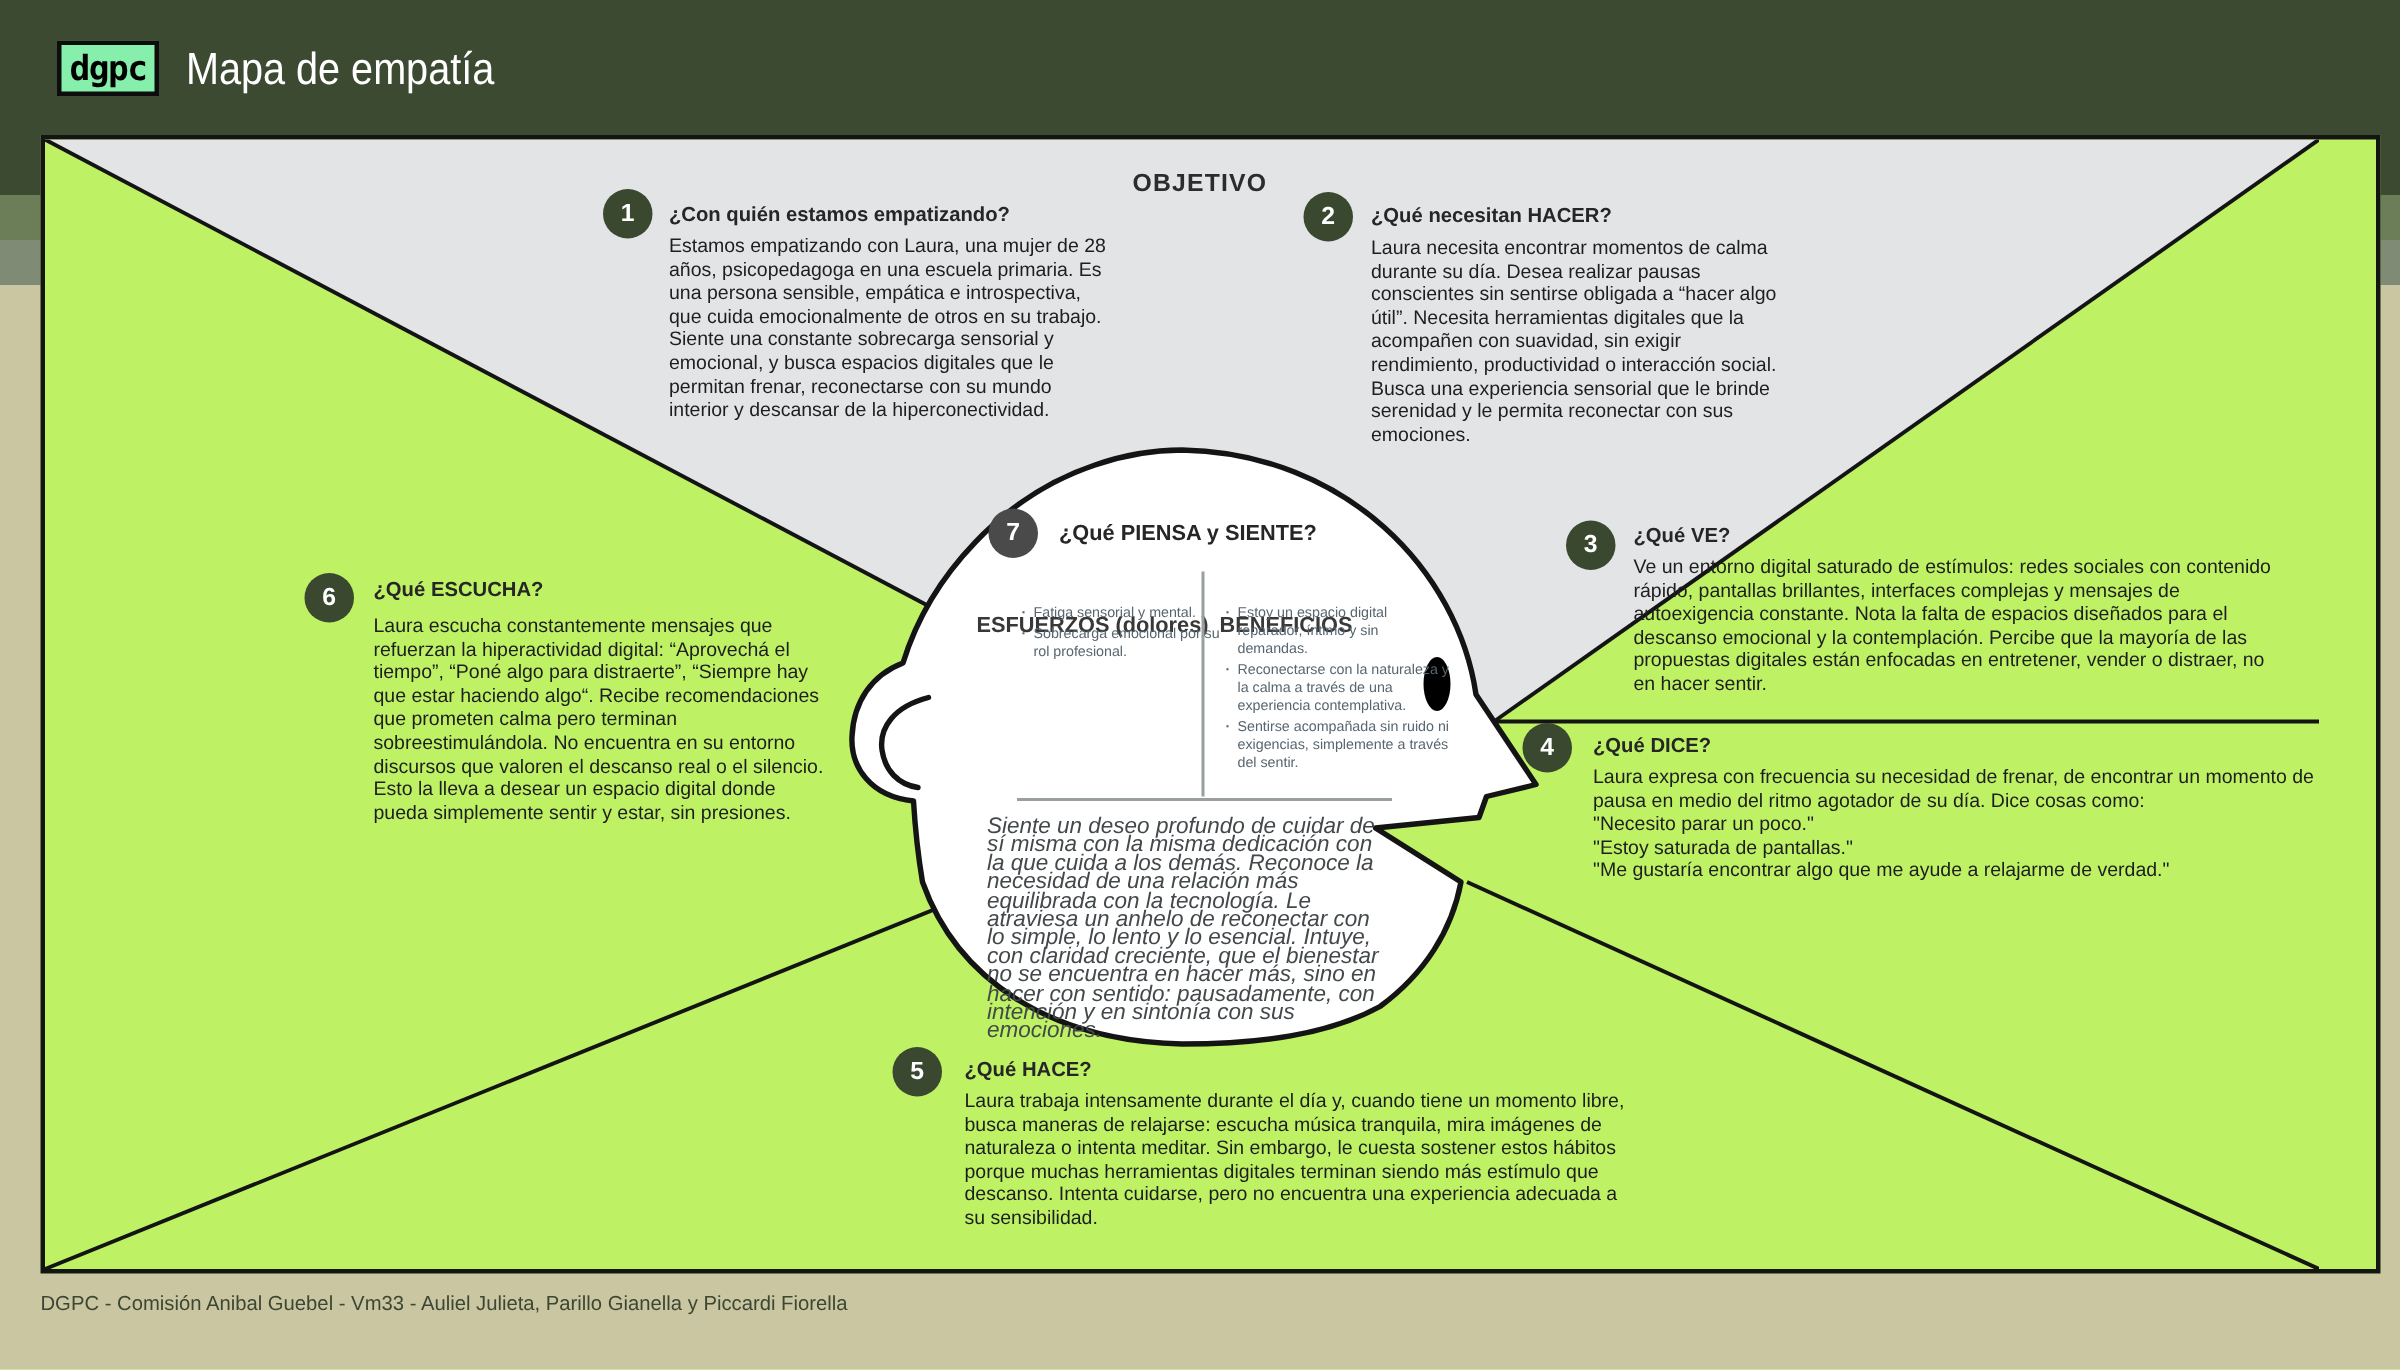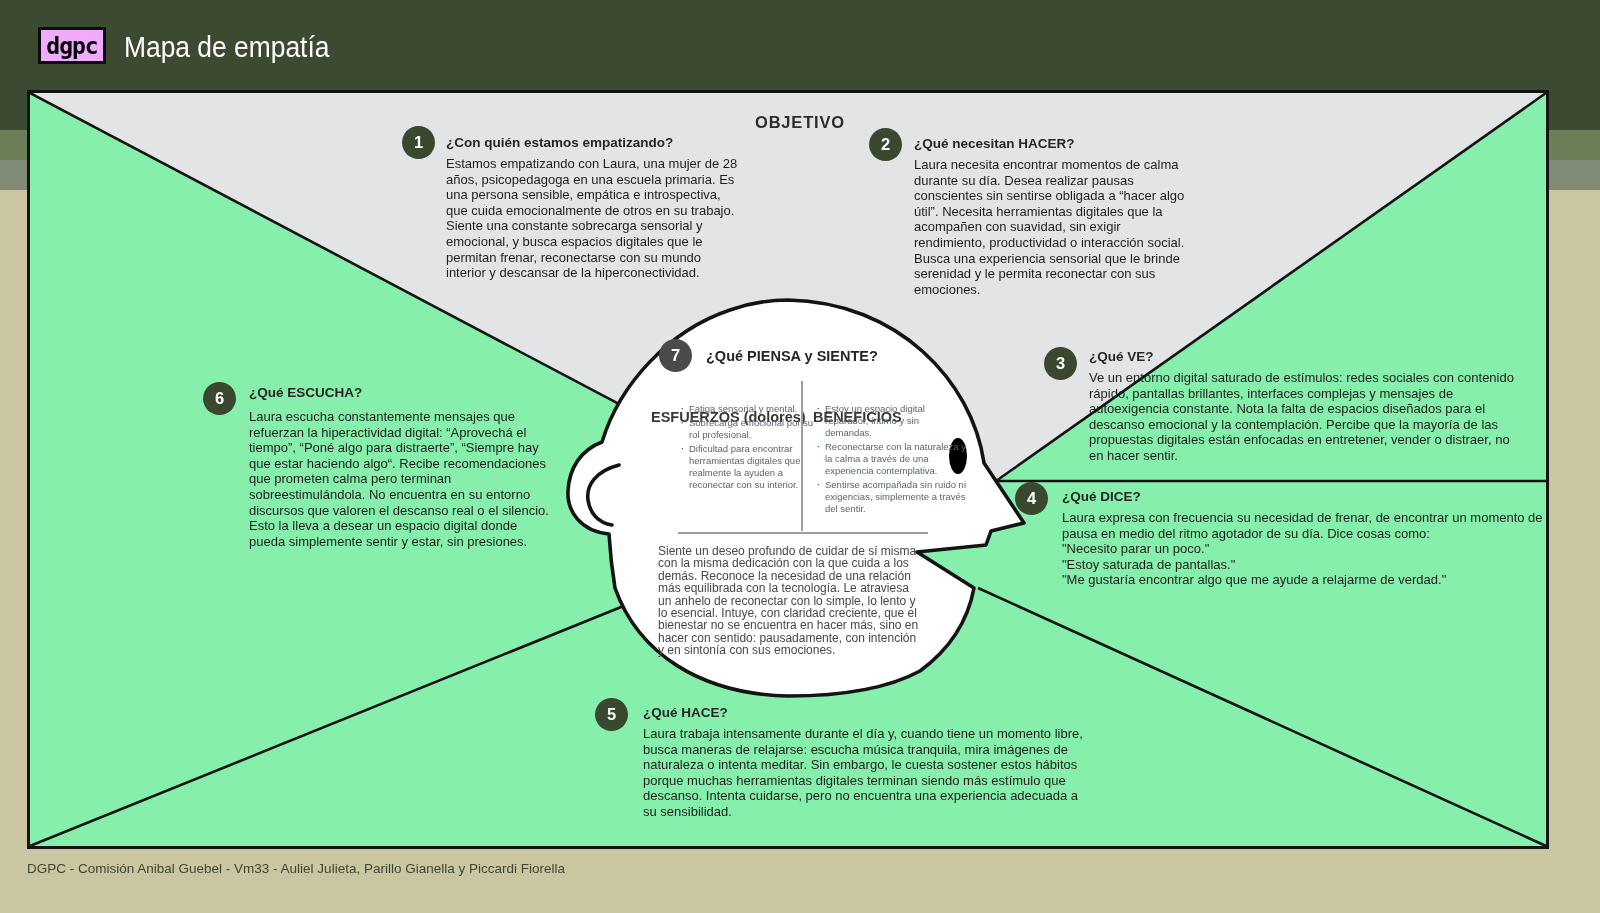--- a/index.html
+++ b/index.html
@@ -8,34 +8,34 @@
     font-family:"Liberation Sans","DejaVu Sans",sans-serif;
     background:linear-gradient(to bottom,
       #3b4a31 0,#3b4a31 130px,
       #6c7e57 130px,#6c7e57 160px,
       #7f8b75 160px,#7f8b75 190px,
       #cbc6a2 190px,#cbc6a2 100%);
   }
   
   .logo-box{
     position:absolute;left:38px;top:27px;width:68px;height:37px;
-    background:#f0abfc;border:3px solid #0d0d0d;box-sizing:border-box;
+    background:#86efac;border:3px solid #0d0d0d;box-sizing:border-box;
     display:flex;align-items:center;justify-content:center;
     font-family:"DejaVu Sans Mono",monospace;font-weight:bold;
     font-size:23px;letter-spacing:-1px;color:#000;
   }
   .app-title{
     position:absolute;left:124px;top:30px;color:#ffffff;
     font-size:30px;font-weight:500;letter-spacing:0px;
     transform:scaleX(.88);transform-origin:left center;white-space:nowrap;
   }
   
   .board{
     position:absolute;left:27px;top:90px;width:1516px;height:753px;
-    background:#86efac;border:3px solid #141414;box-sizing:content-box;
+    background:#bef264;border:3px solid #141414;box-sizing:content-box;padding-left:38px;
   }
   .board svg{position:absolute;left:0;top:0;}
   .abs{position:absolute;}
   .objetivo{
     font-size:16.5px;font-weight:bold;color:#2c2c2c;letter-spacing:.8px;
     white-space:nowrap;
   }
   .num-circle{
     width:33px;height:33px;border-radius:50%;background:#39482e;
     color:#fff;font-size:16.5px;font-weight:bold;
@@ -46,21 +46,21 @@
   .sec-body{font-size:13px;line-height:15.6px;color:#1e1e1e;white-space:pre-line;}
   .col-head{font-size:14.5px;font-weight:bold;color:#383838;white-space:nowrap;margin-top:30px;}
   ul.mind-list{margin:0;padding:0 0 0 10px;list-style:none;}
   ul.mind-list li{
     position:relative;font-size:9.5px;line-height:12px;color:#57666f;
     margin-bottom:2px;
   }
   ul.mind-list li::before{content:"·";position:absolute;left:-8px;top:0;font-weight:bold;}
   .divider-v{width:2px;background:#9aa0a0;}
   .divider-h{height:2px;background:#9aa0a0;}
-  .summary{font-size:12px;line-height:12.4px;color:#43484a;}
+  .summary{font-size:15px;line-height:12.4px;color:#43484a;font-style:italic;}
   
   .credits{
     position:absolute;left:27px;top:861px;font-size:13.5px;color:#3b4733;
   }
 </style>
 </head>
 <body>
 
 <div class="logo-box">dgpc</div>
 <div class="app-title">Mapa de empatía</div>
@@ -131,21 +131,20 @@
 
   <div class="abs num-circle gray" style="left:629px;top:246px;">7</div>
   <div class="abs sec-title" style="left:676px;top:255px;font-size:14.5px;">¿Qué PIENSA y SIENTE?</div>
 
   <div class="abs col-head" style="left:621px;top:286px;">ESFUERZOS (dolores)</div>
   <div class="abs col-head" style="left:783px;top:286px;">BENEFICIOS</div>
 
   <ul class="abs mind-list" style="left:649px;top:310px;width:133px;">
       <li>Fatiga sensorial y mental.</li>
       <li>Sobrecarga emocional por su rol profesional.</li>
-      <li>Dificultad para encontrar herramientas digitales que realmente la ayuden a reconectar con su interior.</li>
     </ul>
   <ul class="abs mind-list" style="left:785px;top:310px;width:142px;">
       <li>Estoy un espacio digital reparador, íntimo y sin demandas.</li>
       <li>Reconectarse con la naturaleza y la calma a través de una experiencia contemplativa.</li>
       <li>Sentirse acompañada sin ruido ni exigencias, simplemente a través del sentir.</li>
     </ul>
 
   <div class="abs divider-v" style="left:771px;top:288px;height:150px;"></div>
   <div class="abs divider-h" style="left:648px;top:439px;width:250px;"></div>
 

